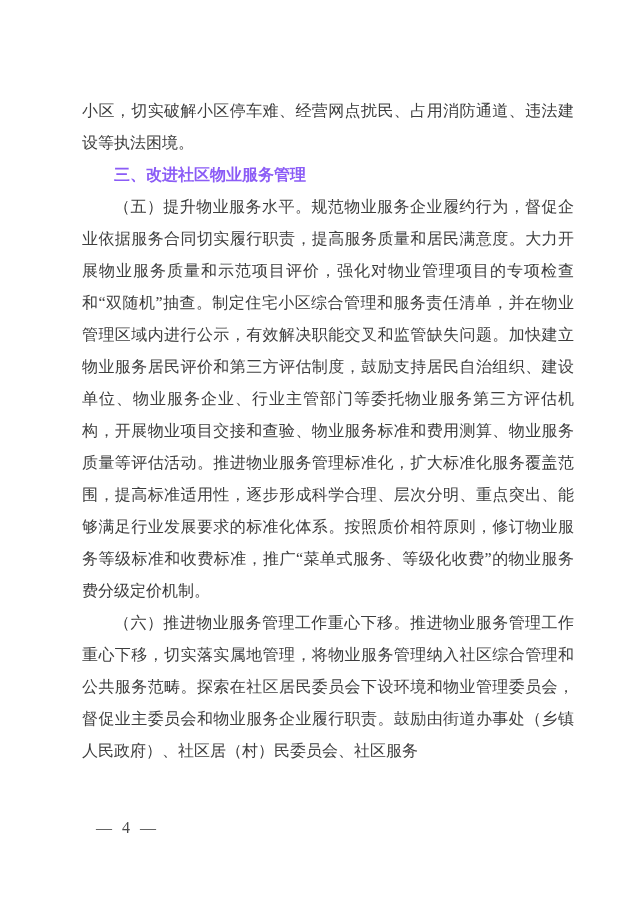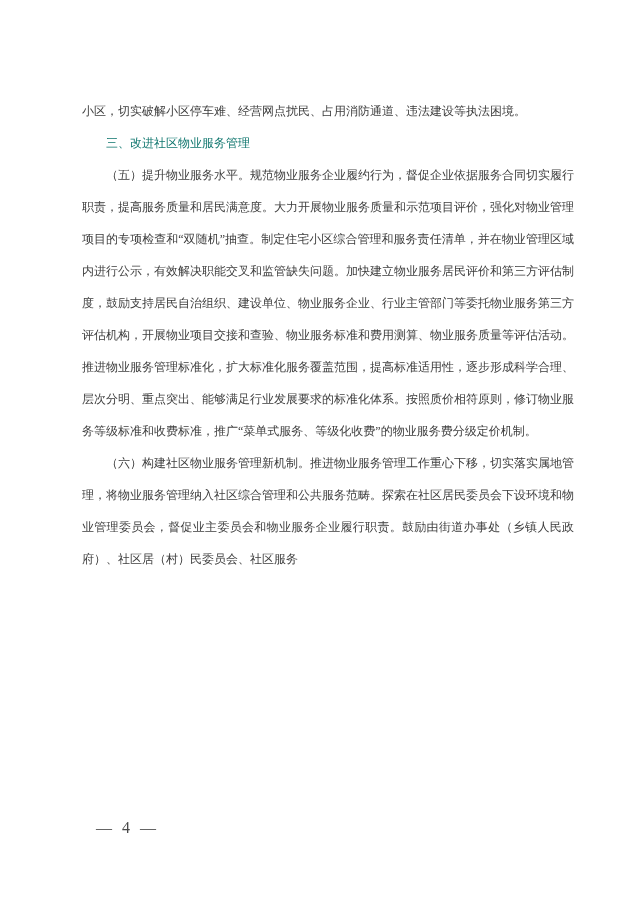--- a/index.html
+++ b/index.html
@@ -17,36 +17,36 @@
     color: #3d3d3d;
   }
   .doc-body {
     position: absolute;
     left: 82px;
     top: 95px;
     width: 492px;
   }
   .para {
     margin: 0;
-    font-size: 12px;
+    font-size: 16px;
     line-height: 32px;
     text-align: justify;
     text-justify: inter-ideograph;
     word-break: break-all;
   }
   .para.body, .para.heading {
     text-indent: 2em;
   }
   .para.body-continuation {
     text-indent: 0;
   }
   .para.heading {
-    font-weight: normal;
+    font-weight: bold;
     font-family: "Liberation Sans", "DejaVu Sans", sans-serif;
-    color: #0f766e;
+    color: #8b5cf6;
   }
   .lead {
     font-weight: normal;
   }
   .page-number {
     position: absolute;
     left: 96px;
     top: 816px;
     font-size: 16px;
     line-height: 24px;
@@ -55,16 +55,16 @@
   }
 </style>
 </head>
 <body>
 
 <div class="page">
   <div class="doc-body">
       <p class="para body-continuation">小区，切实破解小区停车难、经营网点扰民、占用消防通道、违法建设等执法困境。</p>
       <p class="para heading">三、改进社区物业服务管理</p>
       <p class="para body"><span class="lead">（五）提升物业服务水平。</span>规范物业服务企业履约行为，督促企业依据服务合同切实履行职责，提高服务质量和居民满意度。大力开展物业服务质量和示范项目评价，强化对物业管理项目的专项检查和“双随机”抽查。制定住宅小区综合管理和服务责任清单，并在物业管理区域内进行公示，有效解决职能交叉和监管缺失问题。加快建立物业服务居民评价和第三方评估制度，鼓励支持居民自治组织、建设单位、物业服务企业、行业主管部门等委托物业服务第三方评估机构，开展物业项目交接和查验、物业服务标准和费用测算、物业服务质量等评估活动。推进物业服务管理标准化，扩大标准化服务覆盖范围，提高标准适用性，逐步形成科学合理、层次分明、重点突出、能够满足行业发展要求的标准化体系。按照质价相符原则，修订物业服务等级标准和收费标准，推广“菜单式服务、等级化收费”的物业服务费分级定价机制。</p>
-      <p class="para body"><span class="lead">（六）构建社区物业服务管理新机制。</span>推进物业服务管理工作重心下移，切实落实属地管理，将物业服务管理纳入社区综合管理和公共服务范畴。探索在社区居民委员会下设环境和物业管理委员会，督促业主委员会和物业服务企业履行职责。鼓励由街道办事处（乡镇人民政府）、社区居（村）民委员会、社区服务</p>
+      <p class="para body"><span class="lead">（六）推进物业服务管理工作重心下移。</span>推进物业服务管理工作重心下移，切实落实属地管理，将物业服务管理纳入社区综合管理和公共服务范畴。探索在社区居民委员会下设环境和物业管理委员会，督促业主委员会和物业服务企业履行职责。鼓励由街道办事处（乡镇人民政府）、社区居（村）民委员会、社区服务</p>
     </div>
   <div class="page-number">— 4 —</div>
 </div>
 
 </body></html>

